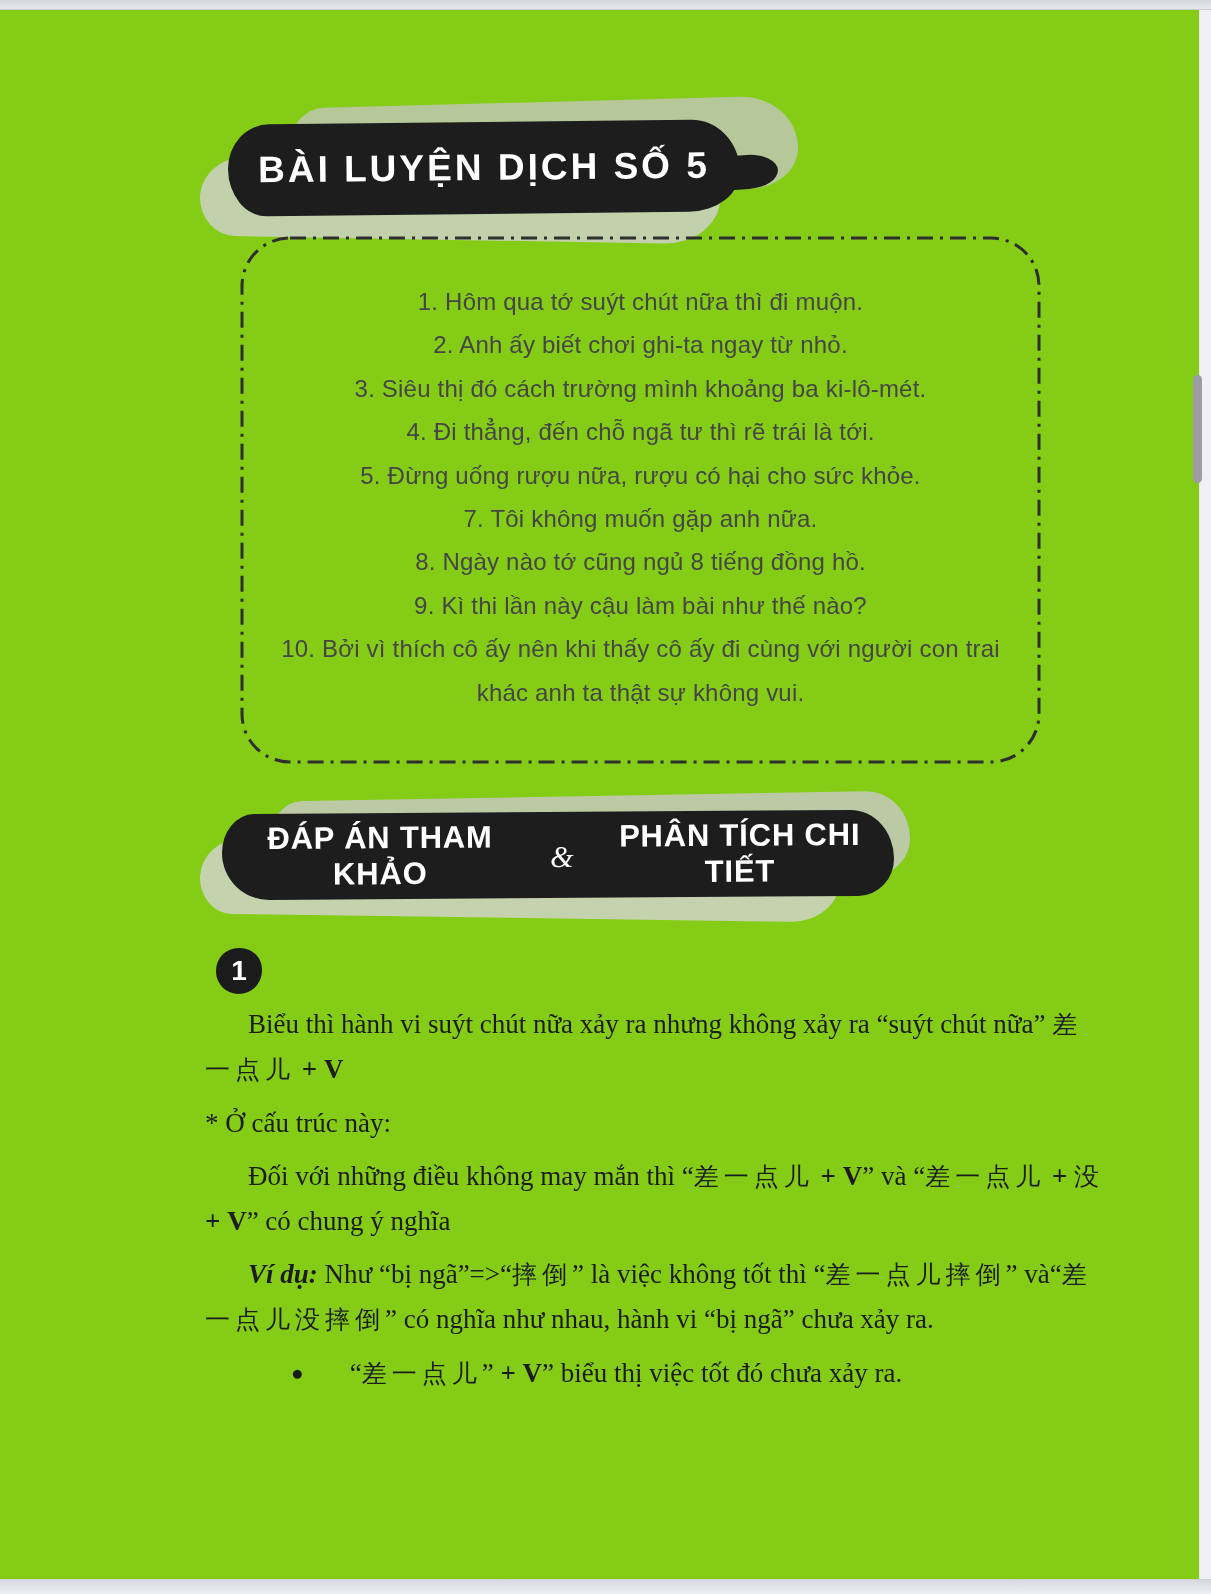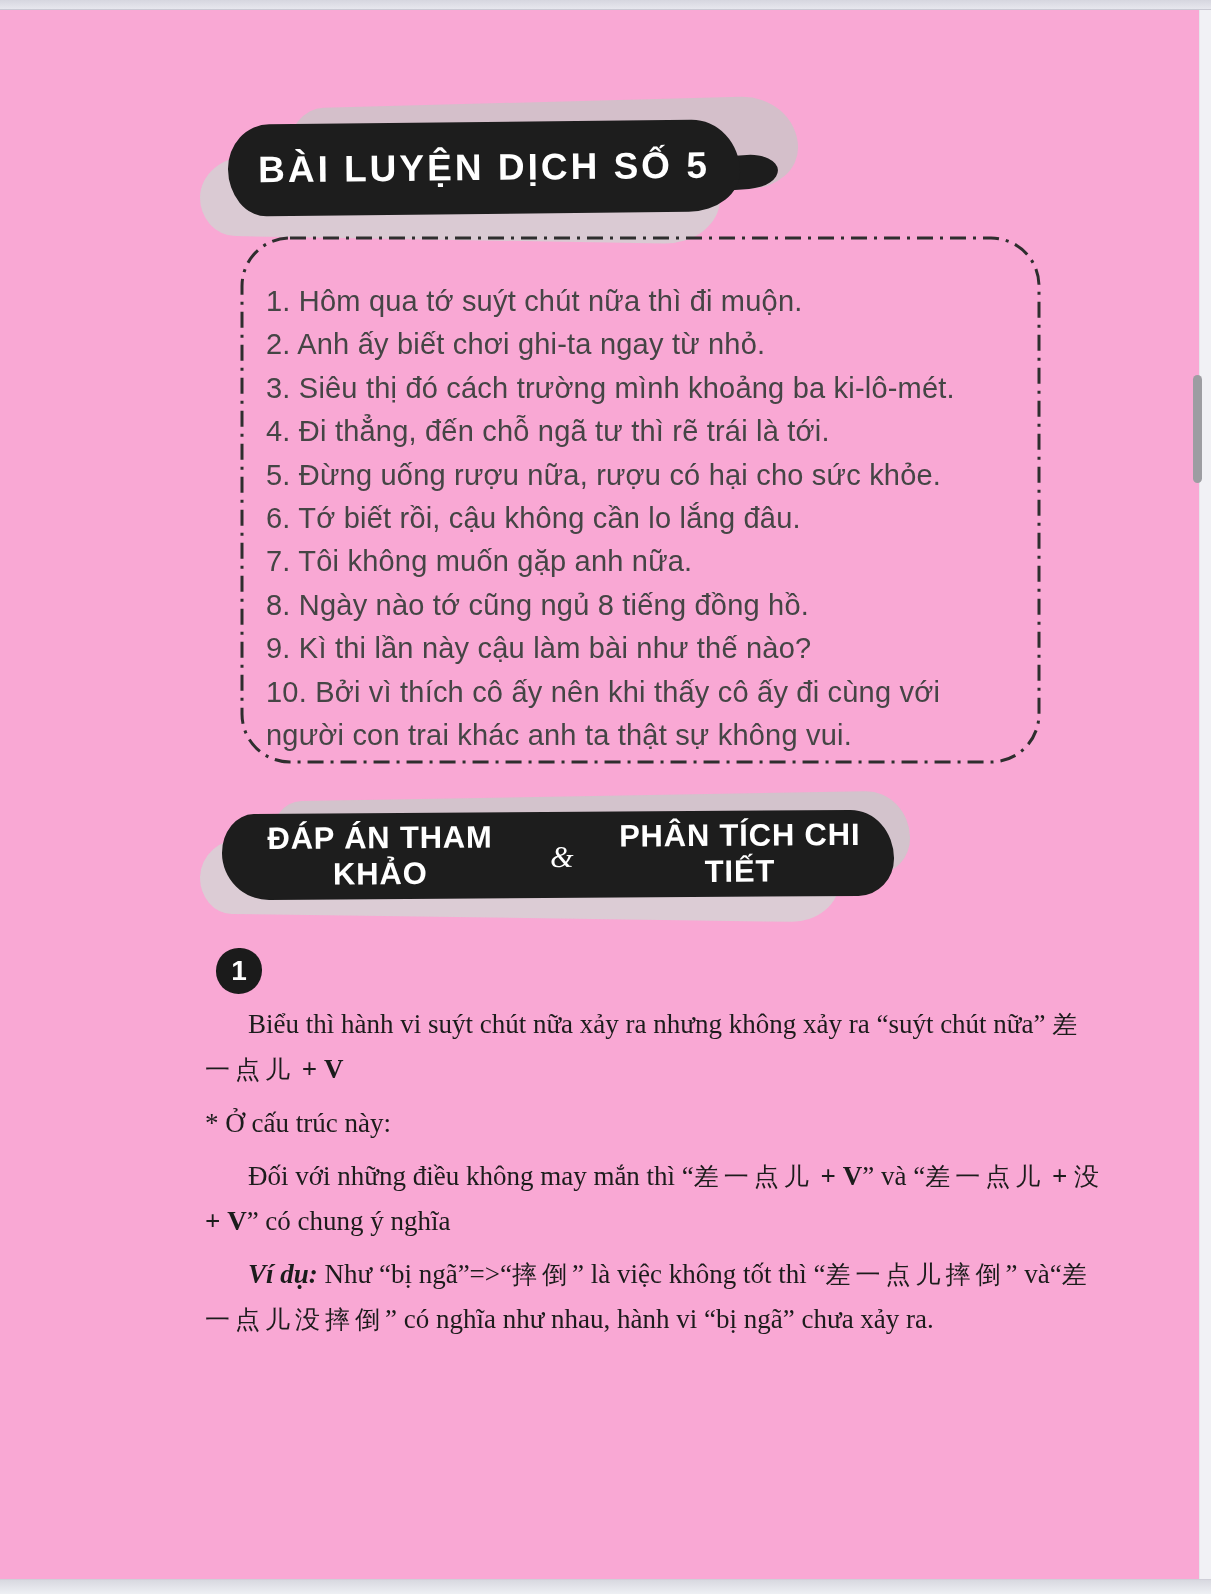--- a/index.html
+++ b/index.html
@@ -1,16 +1,16 @@
 <!DOCTYPE html>
 <html><head>
 <meta charset="utf-8">
 <style>
   html,body{margin:0;padding:0;background:#ffffff;}
-  .screen{position:relative;width:1211px;height:1594px;background:#f9a8d4;overflow:hidden;
+  .screen{position:relative;width:1211px;height:1594px;background:#84cc16;overflow:hidden;
           font-family:"Liberation Sans","DejaVu Sans",sans-serif;}
 
   
   .top-bar{position:absolute;top:0;left:0;right:0;height:9px;
            background:linear-gradient(180deg,#d6d6df,#e7e7ee);border-bottom:1px solid #c9c9d3;}
   .bottom-bar{position:absolute;bottom:0;left:0;right:0;height:14px;
            background:linear-gradient(180deg,#d8d8e0,#eef0f4);border-top:1px solid #cfcfd8;}
   .scroll-gutter{position:absolute;top:10px;bottom:14px;right:0;width:11px;
            background:#f1f1f5;border-left:1px solid #e6e6ec;}
   .scroll-thumb{position:absolute;right:9px;top:375px;width:9px;height:108px;
@@ -28,22 +28,22 @@
            background:#1d1d1d;border-radius:10px 60px 60px 20px / 50% 100% 100% 50%;
            transform:rotate(-4deg);}
   .title-badge .blob{position:absolute;inset:0;background:#1d1d1d;
            border-radius:50px 58px 62px 46px / 58% 68% 52% 62%;transform:rotate(-.6deg);
            display:flex;align-items:center;justify-content:center;}
   .title-badge .blob span{color:#fff;font-weight:bold;font-size:37px;letter-spacing:3px;}
 
   
   .exercise-box{position:absolute;left:240px;top:236px;width:801px;height:528px;}
   .exercise-box svg{position:absolute;inset:0;}
-  .sentences{position:absolute;left:26px;right:26px;top:44px;
-           font-size:29px;line-height:43.4px;color:#454545;letter-spacing:.2px;}
+  .sentences{position:absolute;left:26px;right:26px;top:44px;text-align:center;
+           font-size:24px;line-height:43.4px;color:#454545;letter-spacing:.2px;}
 
   
   .answer-badge{position:absolute;left:222px;top:812px;width:672px;height:86px;text-align:center;}
   .answer-badge .shadow-a{position:absolute;left:48px;top:-16px;width:640px;height:84px;
            background:#c9c9c9;opacity:.8;border-radius:40px 55px 45px 60px / 60% 70% 55% 65%;
            transform:rotate(-1deg);}
   .answer-badge .shadow-b{position:absolute;left:-22px;top:30px;width:640px;height:76px;
            background:#d4d4d4;opacity:.8;border-radius:55px 45px 60px 40px / 65% 55% 70% 60%;
            transform:rotate(.8deg);}
   .answer-badge .blob{position:absolute;inset:0;background:#1d1d1d;
@@ -91,21 +91,20 @@
   <div class="exercise-box">
     <svg width="801" height="528" viewBox="0 0 801 528">
       <rect x="2" y="2" width="797" height="524" rx="48" ry="48" fill="none" stroke="#2e2e2e" stroke-width="3" stroke-dasharray="16 7 3 7"></rect>
     </svg>
     <div class="sentences">
       <div>1. Hôm qua tớ suýt chút nữa thì đi muộn.</div>
       <div>2. Anh ấy biết chơi ghi-ta ngay từ nhỏ.</div>
       <div>3. Siêu thị đó cách trường mình khoảng ba ki-lô-mét.</div>
       <div>4. Đi thẳng, đến chỗ ngã tư thì rẽ trái là tới.</div>
       <div>5. Đừng uống rượu nữa, rượu có hại cho sức khỏe.</div>
-      <div>6. Tớ biết rồi, cậu không cần lo lắng đâu.</div>
       <div>7. Tôi không muốn gặp anh nữa.</div>
       <div>8. Ngày nào tớ cũng ngủ 8 tiếng đồng hồ.</div>
       <div>9. Kì thi lần này cậu làm bài như thế nào?</div>
       <div>10. Bởi vì thích cô ấy nên khi thấy cô ấy đi cùng với người con trai khác anh ta thật sự không vui.</div>
     </div>
   </div>
 
   <div class="answer-badge">
     <div class="shadow-a"></div>
     <div class="shadow-b"></div>
@@ -128,19 +127,22 @@
     </p>
     <p>
       <span>* Ở cấu trúc này:</span>
     </p>
     <p class="indent">
       <span>Đối với những điều không may mắn thì “</span><span class="cjk">差一点儿</span><span class="b"> + V</span><span>” và “</span><span class="cjk">差一点儿</span><span class="b"> + </span><span class="cjk">没</span><span class="b"> + V</span><span>” có chung ý nghĩa</span>
     </p>
     <p class="indent">
       <span class="bi">Ví dụ:</span><span> Như “bị ngã”=&gt;“</span><span class="cjk">摔倒</span><span>”  là việc không tốt thì “</span><span class="cjk">差一点儿摔倒</span><span>”  và“</span><span class="cjk">差一点儿没摔倒</span><span>”  có nghĩa như nhau, hành vi “bị ngã” chưa xảy ra.</span>
     </p>
+    <p class="indent">
+      <span class="dot">●</span><span>“</span><span class="cjk">差一点儿</span><span>”  </span><span class="b">+ V</span><span>” biểu thị việc tốt đó chưa xảy ra.</span>
+    </p>
   </div>
 
   <div class="scroll-gutter"></div>
   <div class="scroll-thumb"></div>
   <div class="bottom-bar"></div>
 
 </div>
 
 </body></html>

